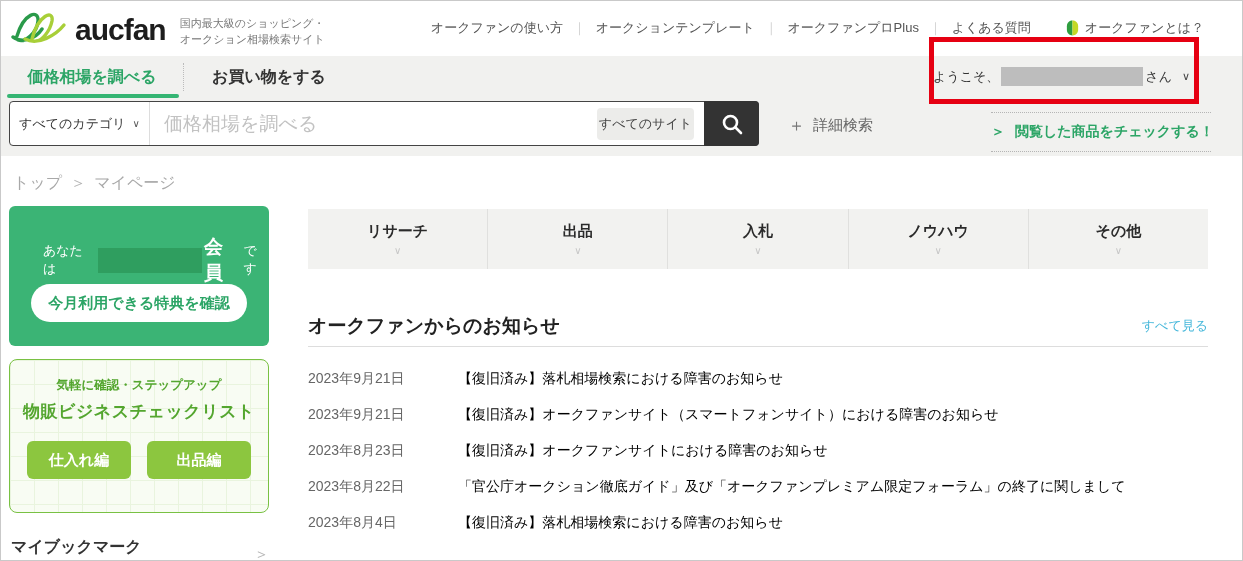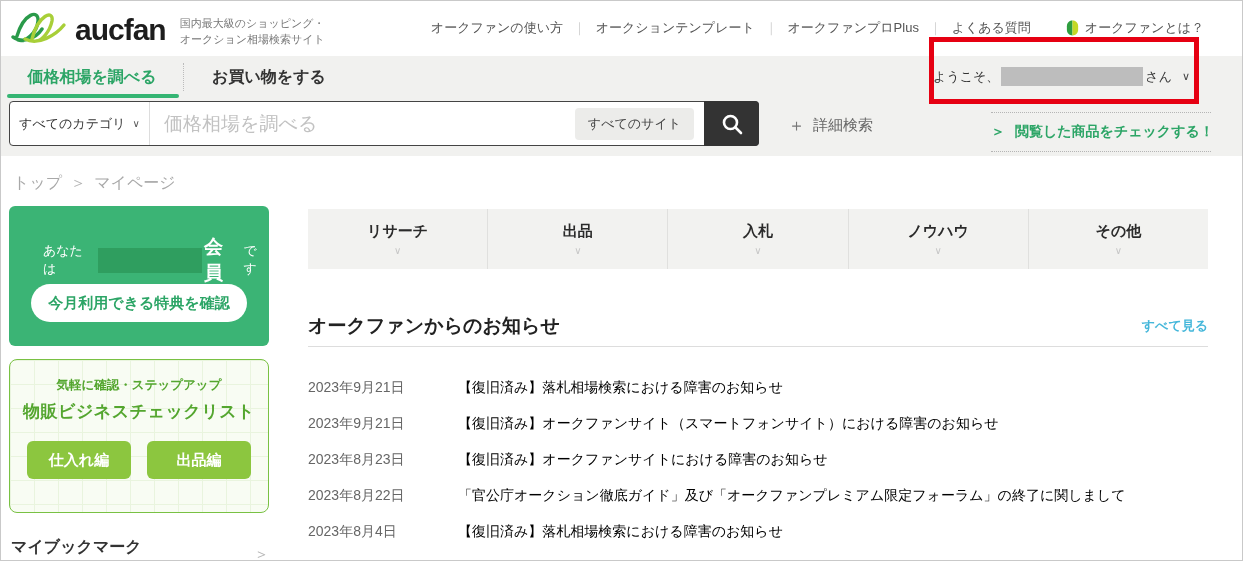--- a/index.html
+++ b/index.html
@@ -38,21 +38,21 @@
 
   .search-bar { position:absolute; left:8px; top:45px; width:750px; height:45px; background:#fff;
                 border:1px solid #444; border-radius:4px; display:flex; align-items:center; }
   .cat-select { width:140px; height:100%; display:flex; align-items:center; justify-content:center;
                 font-size:13px; color:#333; border-right:1px solid #ddd; cursor:pointer; white-space:nowrap; }
   .cat-select .chev { margin-left:7px; font-size:10px; color:#555; }
   .search-input { flex:1; border:none; outline:none; font-size:19px; color:#333; padding:0 14px;
                   font-family:"Liberation Sans","DejaVu Sans",sans-serif; background:transparent; }
   .search-input::placeholder { color:#c2c2c2; }
   .site-chip { flex:0 0 auto; background:#ececea; border-radius:4px; font-size:13px; color:#444;
-               padding:7px 13px; margin-right:10px; cursor:pointer; white-space:nowrap; }
+               padding:7px 2px; margin-right:10px; cursor:pointer; white-space:nowrap; }
   .search-btn { flex:0 0 55px; height:45px; margin:-1px -1px -1px 0; background:#333; border:none;
                 border-radius:0 4px 4px 0; cursor:pointer; display:flex; align-items:center; justify-content:center; }
 
   .adv-search { position:absolute; left:787px; top:58px; display:flex; align-items:center;
                 font-size:15px; color:#666; cursor:pointer; }
   .adv-search .plus { font-size:17px; margin-right:8px; color:#777; }
 
   .viewed-link { position:absolute; left:990px; top:56px; width:220px; padding:10px 0;
                  border-top:1px dotted #b5b5b5; border-bottom:1px dotted #b5b5b5;
                  font-size:14px; font-weight:bold; color:#2ca566; cursor:pointer; text-align:center; white-space:nowrap; }
@@ -100,24 +100,24 @@
   .menu-cell { flex:1; display:flex; flex-direction:column; align-items:center; justify-content:center;
                cursor:pointer; position:relative; }
   .menu-cell + .menu-cell { border-left:1px solid #e0e0de; }
   .menu-label { font-size:15px; font-weight:bold; color:#2b2b2b; }
   .menu-chev { font-size:10px; color:#c6c6c6; margin-top:4px; }
 
   .news-head { position:absolute; left:307px; top:305px; width:900px; height:41px;
                display:flex; align-items:center; justify-content:space-between;
                border-bottom:1px solid #ddd; }
   .news-title { font-size:19px; font-weight:bold; color:#222; }
-  .see-all { font-size:13px; color:#45b7da; cursor:pointer;font-weight:bold; }
+  .see-all { font-size:13px; color:#45b7da; cursor:pointer; }
 
   .news-list { position:absolute; left:307px; top:360px; width:900px; }
-  .news-row { display:flex; align-items:flex-end; height:36px; cursor:pointer; }
+  .news-row { display:flex; align-items:center; height:36px; cursor:pointer; }
   .news-date { flex:0 0 150px; font-size:14px; color:#666; }
   .news-text { font-size:14px; color:#000000; font-weight:500; white-space:nowrap; }
 </style>
 </head>
 <body>
 
 <div class="page">
 
   <div class="header">
     <div class="logo-wrap">

